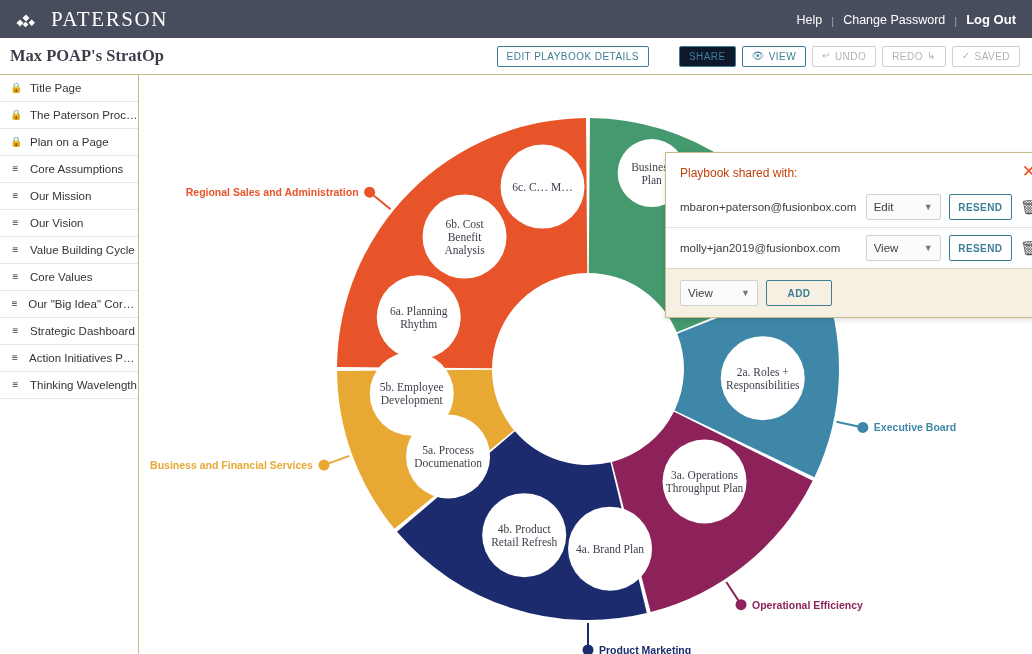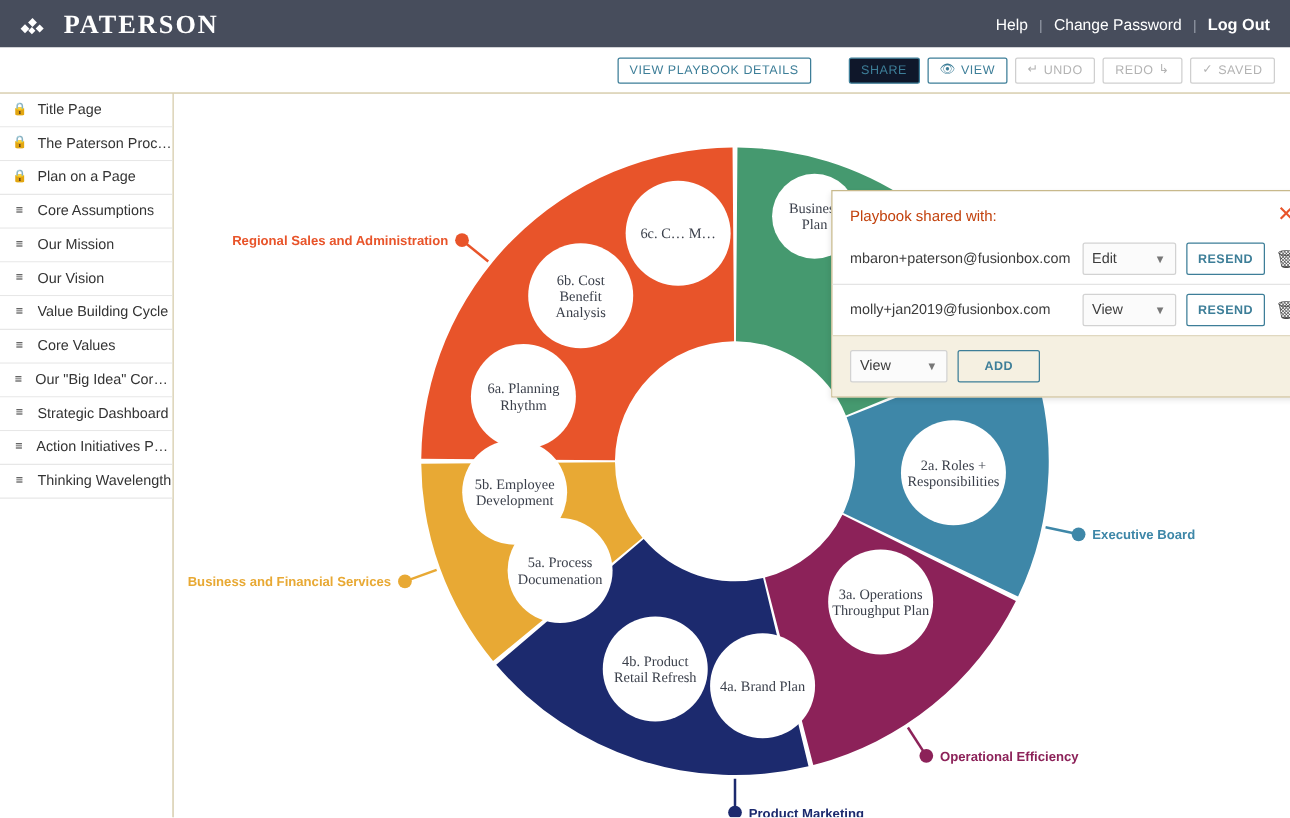--- a/index.html
+++ b/index.html
@@ -25,21 +25,21 @@
     display: flex;
     align-items: center;
     gap: 9px;
   }
   #brand-mark { width: 26px; height: 20px; display: block; }
   #brand-name {
     color: #ffffff;
     font-family: "Liberation Serif", serif;
     font-size: 21px;
     letter-spacing: 1.6px;
-    font-weight: 700;
+    font-weight: 400;
   }
   #topnav {
     margin-left: auto;
     display: flex;
     align-items: flex-end;
     gap: 9px;
     color: #ffffff;
     font-size: 12.5px;
   }
   #topnav a { color: #fff; text-decoration: none; }
@@ -291,22 +291,23 @@
   <nav id="topnav">
     <a href="#">Help</a>
     <span class="sep">|</span>
     <a href="#">Change Password</a>
     <span class="sep">|</span>
     <a href="#" class="strong">Log Out</a>
   </nav>
 </div>
 
 <div id="titlebar">
+  <div id="doc-title">Max POAP's StratOp</div>
   <div id="toolbar">
-    <button class="tbtn">VIEW PLAYBOOK DETAILS</button>
+    <button class="tbtn">EDIT PLAYBOOK DETAILS</button>
     <button class="tbtn active">SHARE</button>
     <button class="tbtn">
       <span class="gl">👁</span>
       <span>VIEW</span>
     </button>
     <button class="tbtn disabled">
       <span class="gl">↵</span>
       <span>UNDO</span>
     </button>
     <button class="tbtn disabled">

